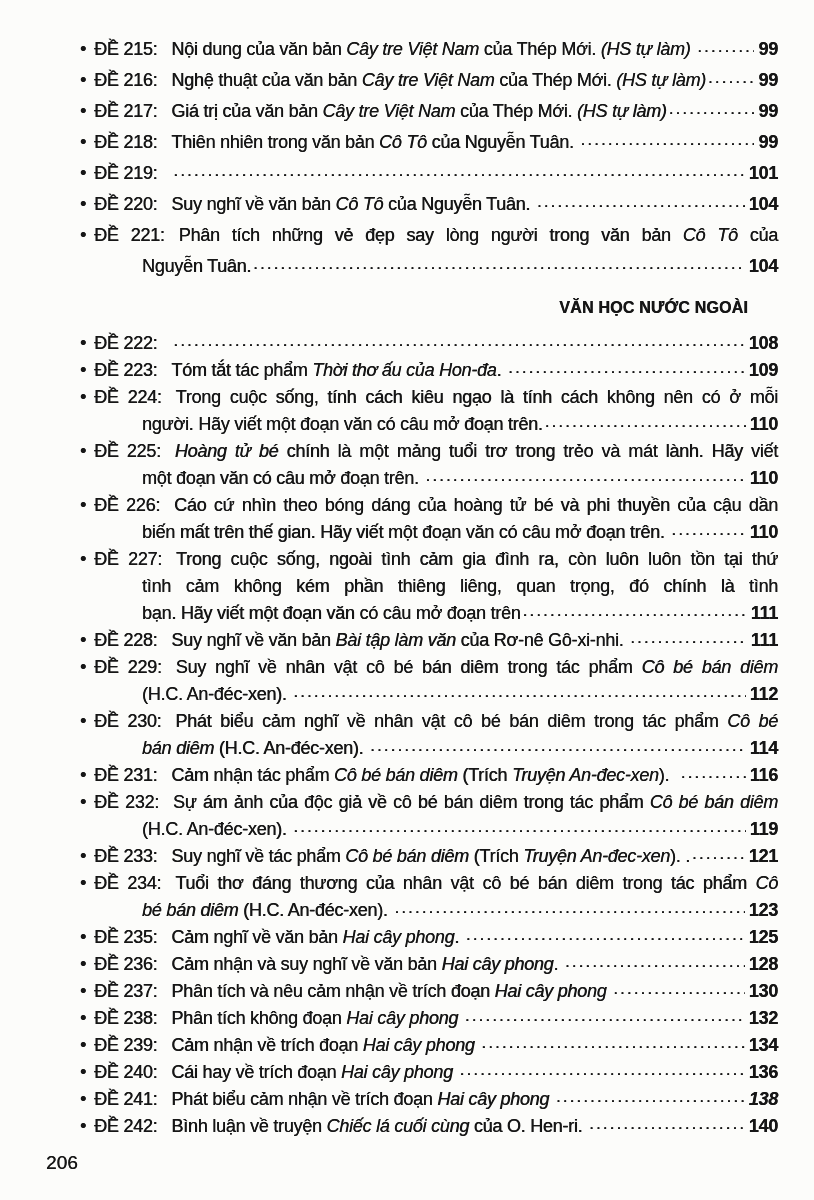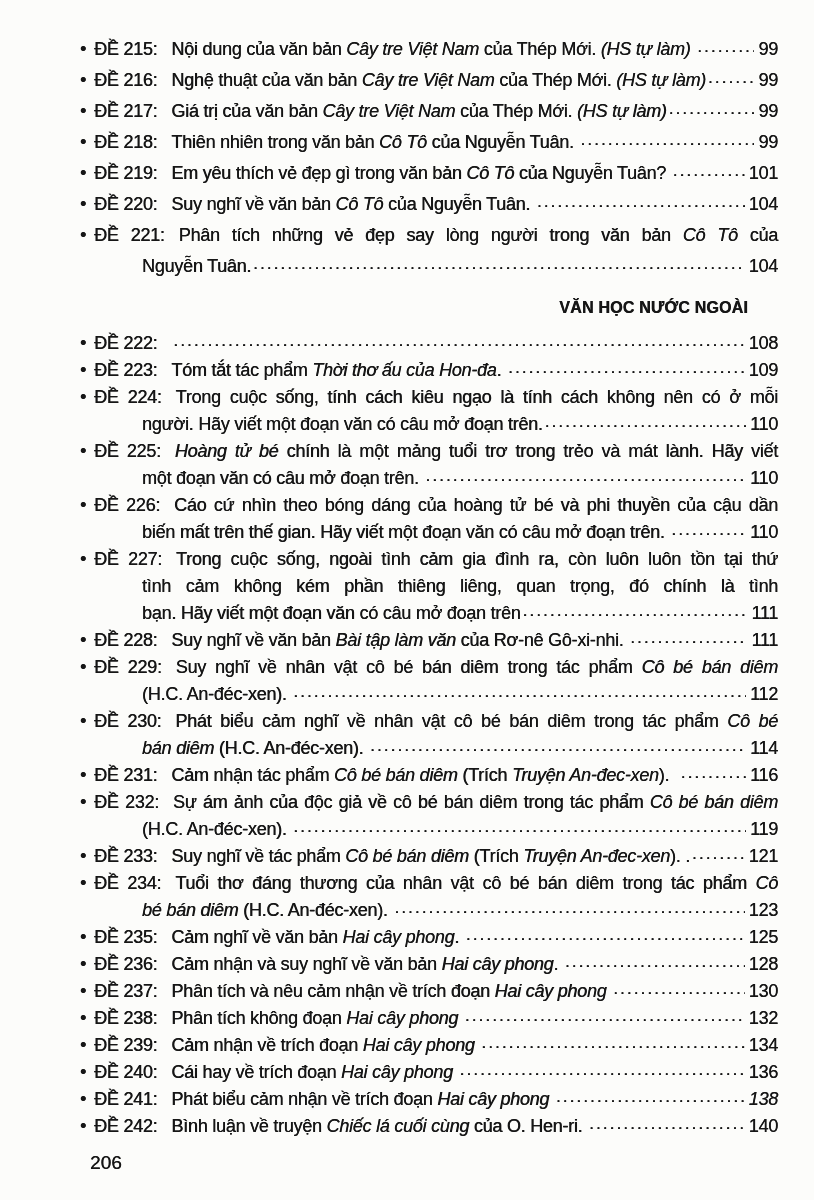--- a/index.html
+++ b/index.html
@@ -28,33 +28,33 @@
   .final .txt{white-space:pre;flex:0 0 auto;}
   .leader{
     flex:1 1 auto;min-width:4px;align-self:stretch;
     overflow:hidden;position:relative;
   }
   .leader::after{
     content:attr(data-dots);
     position:absolute;left:2px;bottom:3px;
     letter-spacing:2.1px;font-size:17px;white-space:nowrap;
   }
-  .pagenum{flex:0 0 auto;margin-left:4px;white-space:pre;}
+  .pagenum{flex:0 0 auto;margin-left:4px;white-space:pre;font-weight:bold;}
   .pagenum.it{font-style:italic;}
   .section-header{
     text-align:right;
     font-weight:bold;
     font-size:16px;
     line-height:30px;
     margin:11px 30px 7px 0;
     letter-spacing:0.2px;
   }
   .footer{
     position:absolute;left:46px;bottom:26px;
-    font-size:19px;letter-spacing:0;margin-left:44px;
+    font-size:19px;letter-spacing:0;
   }
 </style>
 </head>
 <body>
 
 <div class="page">
   <div class="toc">
       <div class="sec sec-0">
         <div class="entry">
           <div class="line final">
@@ -89,21 +89,20 @@
             <span class="label">ĐỀ 218:</span>
             <span class="txt"><span>Thiên nhiên trong văn bản </span><em>Cô Tô</em><span> của Nguyễn Tuân. </span></span>
             <span class="leader" data-dots="......................................................................................................................................................"></span>
             <span class="pagenum">99</span>
           </div>
         </div>
         <div class="entry">
           <div class="line final">
             <span class="bullet">•</span>
             <span class="label">ĐỀ 219:</span>
-            <span class="txt"><span>Em yêu thích vẻ đẹp gì trong văn bản </span><em>Cô Tô</em><span> của Nguyễn Tuân? </span></span>
             <span class="leader" data-dots="......................................................................................................................................................"></span>
             <span class="pagenum">101</span>
           </div>
         </div>
         <div class="entry">
           <div class="line final">
             <span class="bullet">•</span>
             <span class="label">ĐỀ 220:</span>
             <span class="txt"><span>Suy nghĩ về văn bản </span><em>Cô Tô</em><span> của Nguyễn Tuân. </span></span>
             <span class="leader" data-dots="......................................................................................................................................................"></span>

